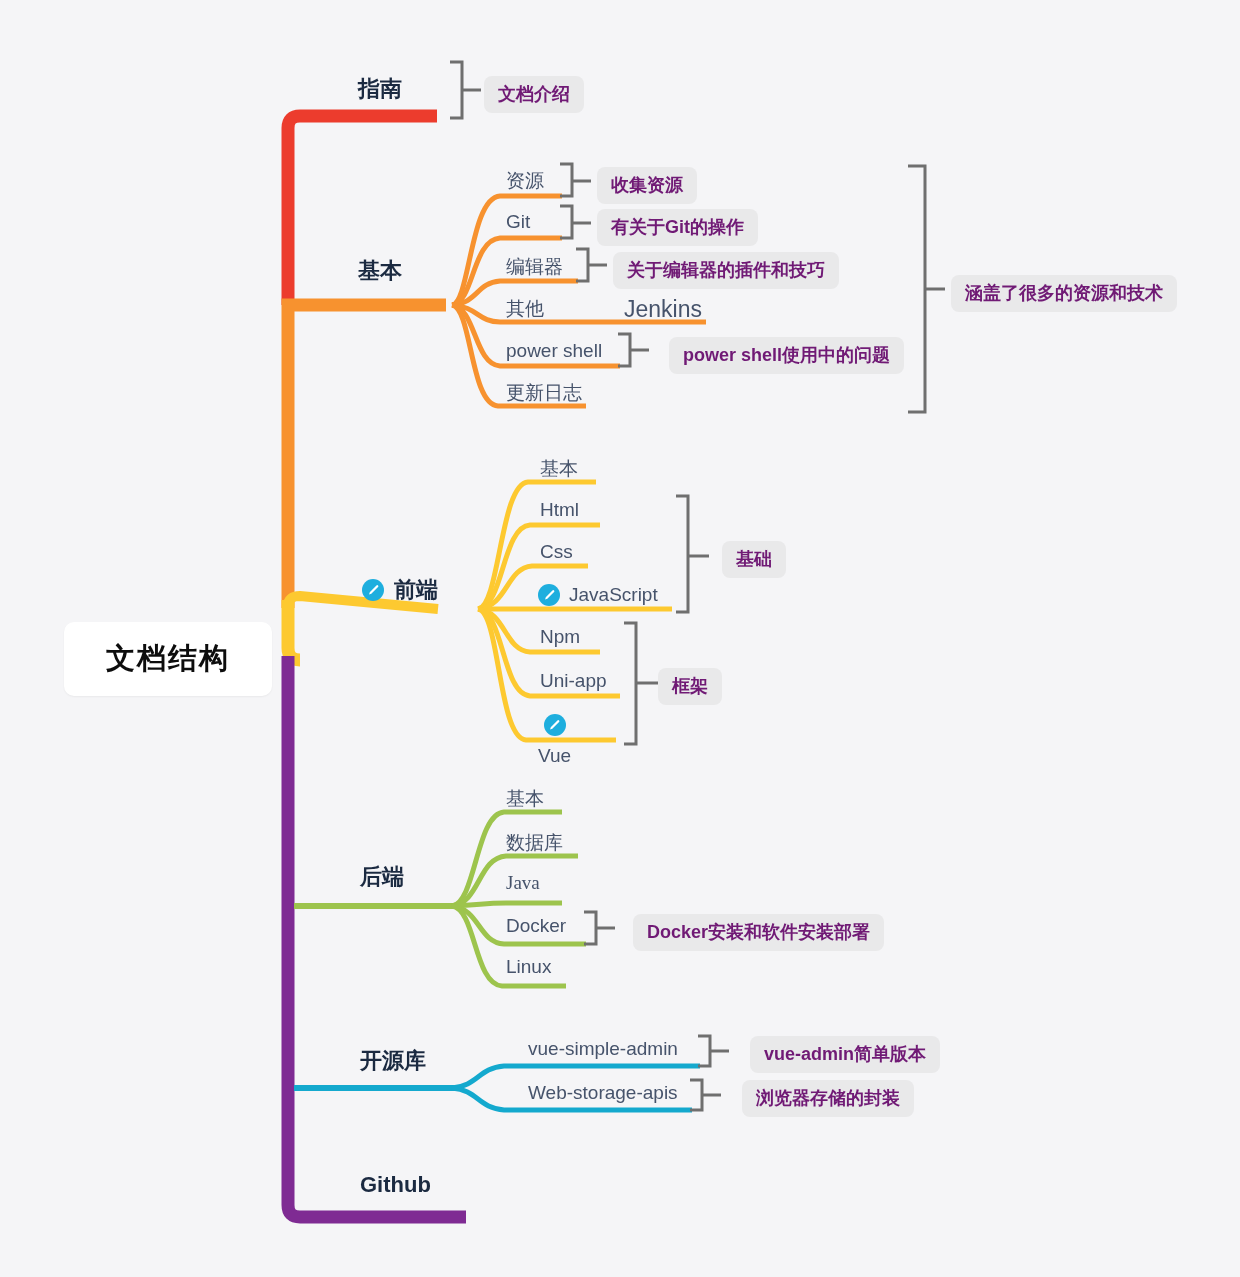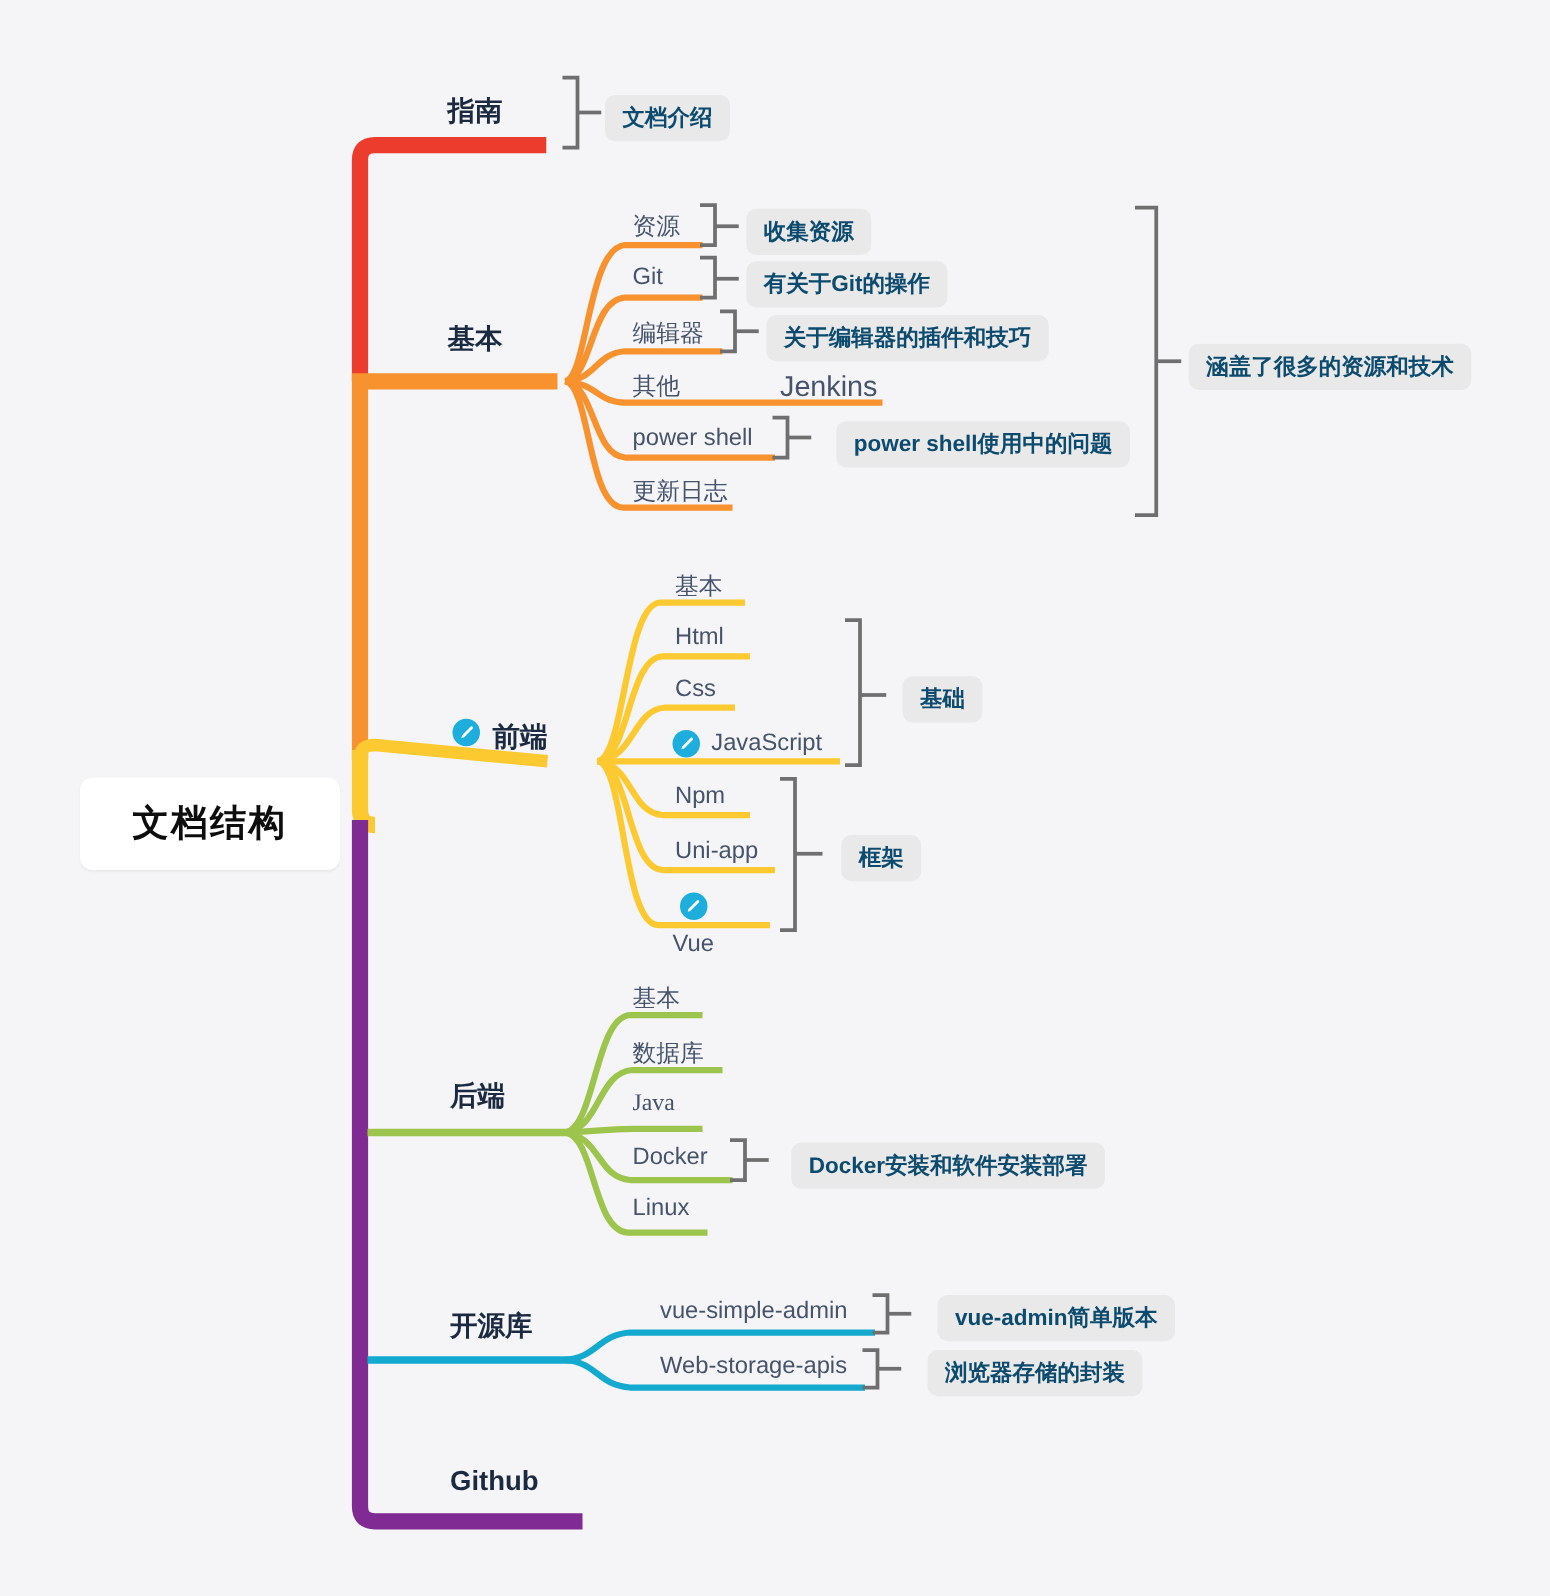--- a/index.html
+++ b/index.html
@@ -44,20 +44,21 @@
     white-space: nowrap;
   }
   
   .l1 {
     position: absolute;
     font-size: 22px;
     font-weight: bold;
     color: #1b2a41;
     white-space: nowrap;
     display: flex;
+    align-items: center;
     gap: 10px;
   }
   
   .l2 {
     position: absolute;
     font-size: 19px;
     font-weight: normal;
     color: #46536b;
     white-space: nowrap;
     display: flex;
@@ -72,21 +73,21 @@
     white-space: nowrap;
   }
   
   .note {
     position: absolute;
     background: #e9e9ea;
     border-radius: 8px;
     padding: 7px 14px;
     font-size: 18px;
     font-weight: bold;
-    color: #0c4a6e;
+    color: #701a75;
     white-space: nowrap;
     line-height: 1.25;
   }
   
   .badge {
     display: inline-flex;
     width: 22px;
     height: 22px;
     flex: 0 0 22px;
     border-radius: 50%;
@@ -288,21 +289,21 @@
   <div class="note" style="left:597px; top:209px;">有关于Git的操作</div>
 
   <div class="note" style="left:613px; top:252px;">关于编辑器的插件和技巧</div>
 
   <div class="note" style="left:669px; top:337px;">power shell使用中的问题</div>
 
   <div class="note" style="left:951px; top:275px;">涵盖了很多的资源和技术</div>
 
   <div class="note" style="left:722px; top:541px;text-align:center;">基础</div>
 
-  <div class="note" style="left:673px; top:668px;">框架</div>
+  <div class="note" style="left:658px; top:668px;">框架</div>
 
   <div class="note" style="left:633px; top:914px;">Docker安装和软件安装部署</div>
 
   <div class="note" style="left:750px; top:1036px;">vue-admin简单版本</div>
 
   <div class="note" style="left:742px; top:1080px;">浏览器存储的封装</div>
 
 </div>
 
 </body></html>

